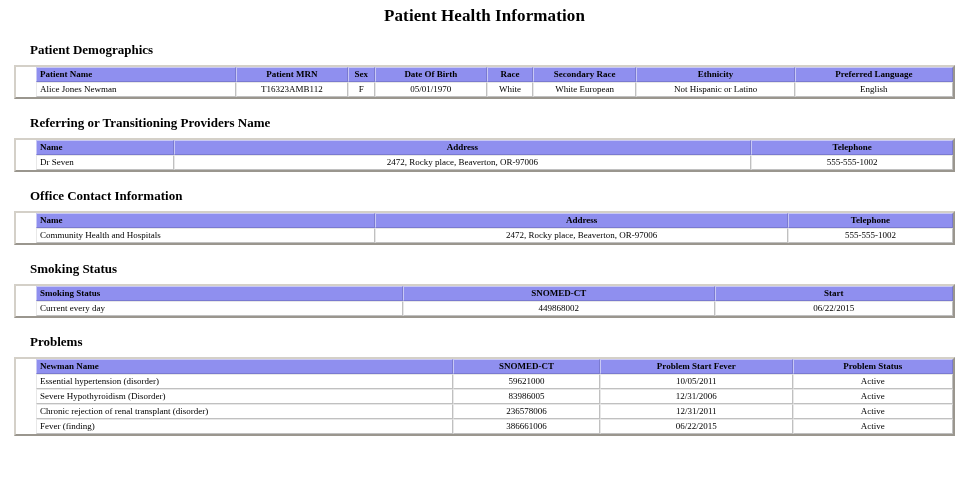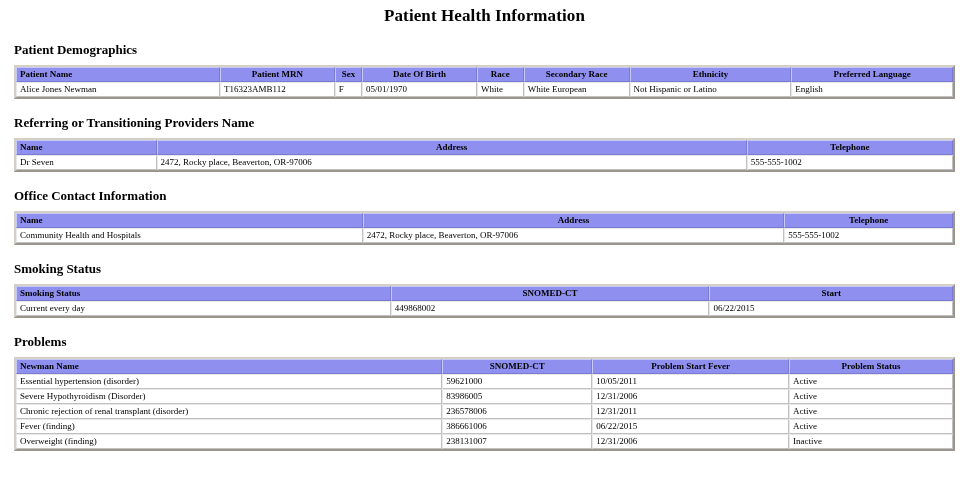--- a/index.html
+++ b/index.html
@@ -23,49 +23,50 @@
     text-align: center;
     font-size: 17px;
     font-weight: bold;
     margin: 6px 0 12px 0;
     padding: 0;
     letter-spacing: 0.1px;
   }
   .section-title {
     font-size: 13px;
     font-weight: bold;
-    margin: 16px 0 7px 0;
+    margin: 16px 0 7px 16px;
     padding: 0;
   }
   table.rpt {
     width: 100%;
     border-collapse: separate;
     border-spacing: 0;
     table-layout: fixed;
     border: 2px solid;
     border-color: #d4d0c8 #9a968e #9a968e #d4d0c8;
     background: #ffffff;
     font-size: 9px;
+    padding-left: 20px;
   }
   table.rpt th {
     background: #8f8fef;
     font-weight: bold;
     font-size: 9px;
     text-align: center;
     padding: 1px 3px;
     border: 1px solid;
     border-color: #c8c8f4 #7a7ad0 #7a7ad0 #c8c8f4;
     white-space: nowrap;
     overflow: hidden;
     line-height: 11px;
     height: 11px;
   }
   table.rpt td {
     background: #ffffff;
-    text-align: left;
+    text-align: center;
     padding: 1px 3px;
     border: 1px solid;
     border-color: #e8e8e8 #c0c0c0 #c0c0c0 #e8e8e8;
     white-space: nowrap;
     overflow: hidden;
     line-height: 11px;
     height: 11px;
     font-size: 9px;
   }
   table.rpt th.lft, table.rpt td.lft {
@@ -220,23 +221,17 @@
         <td>236578006</td>
         <td>12/31/2011</td>
         <td>Active</td>
       </tr>
       <tr>
         <td class="lft">Fever (finding)</td>
         <td>386661006</td>
         <td>06/22/2015</td>
         <td>Active</td>
       </tr>
-      <tr>
-        <td class="lft">Overweight (finding)</td>
-        <td>238131007</td>
-        <td>12/31/2006</td>
-        <td>Inactive</td>
-      </tr>
     </tbody>
   </table>
 
 
 </div>
 
 </body></html>

